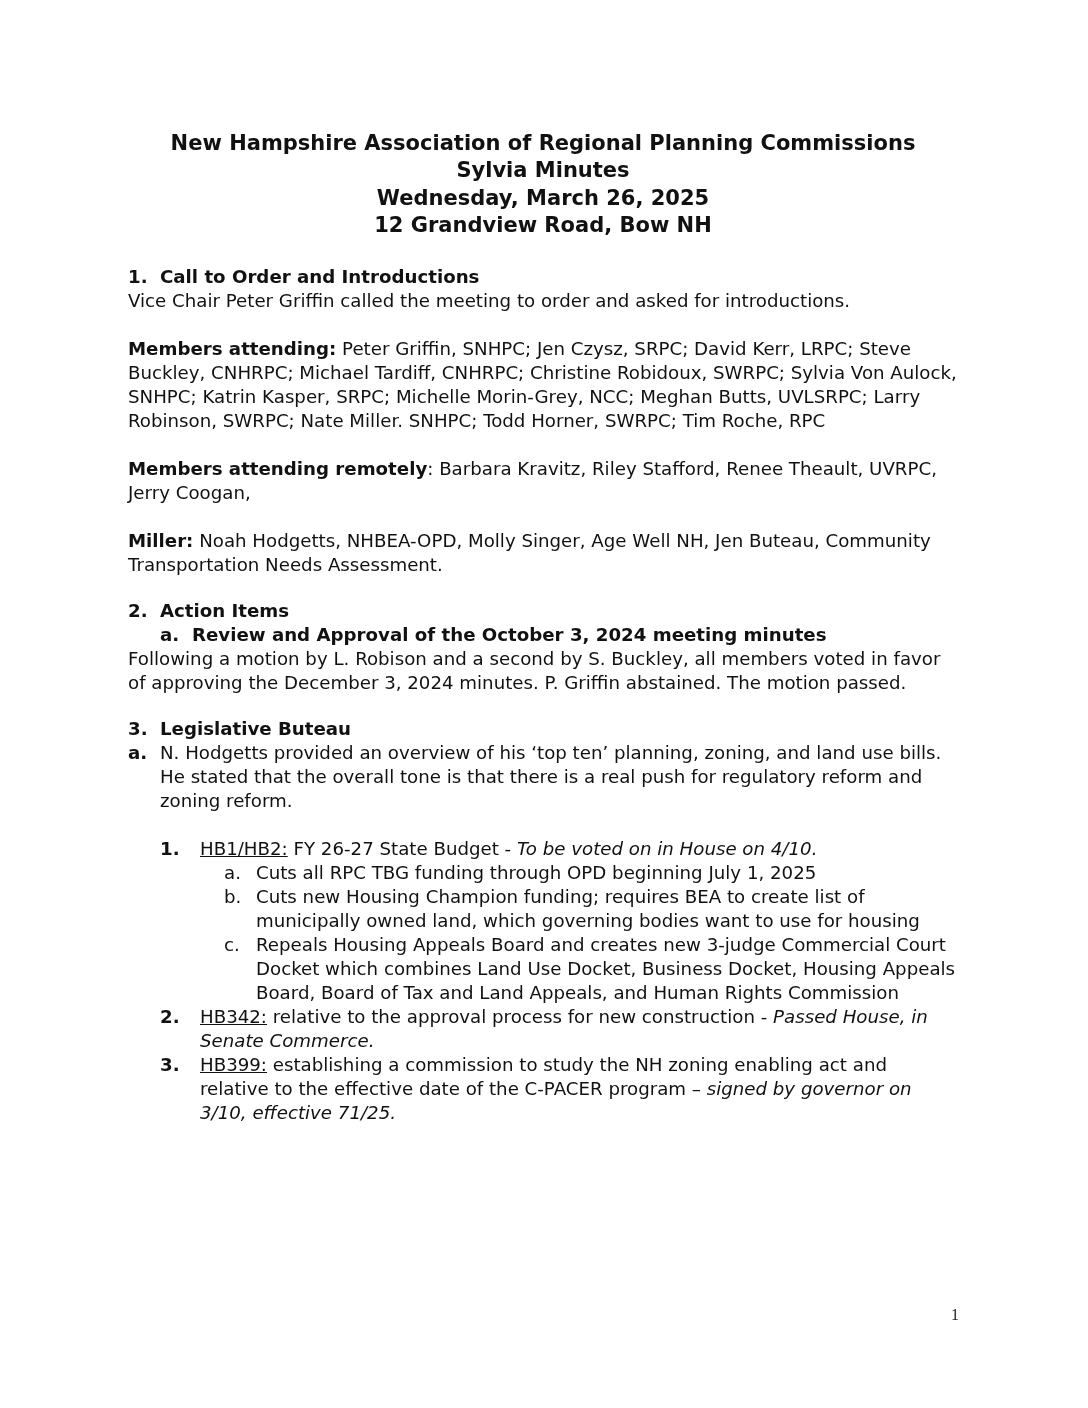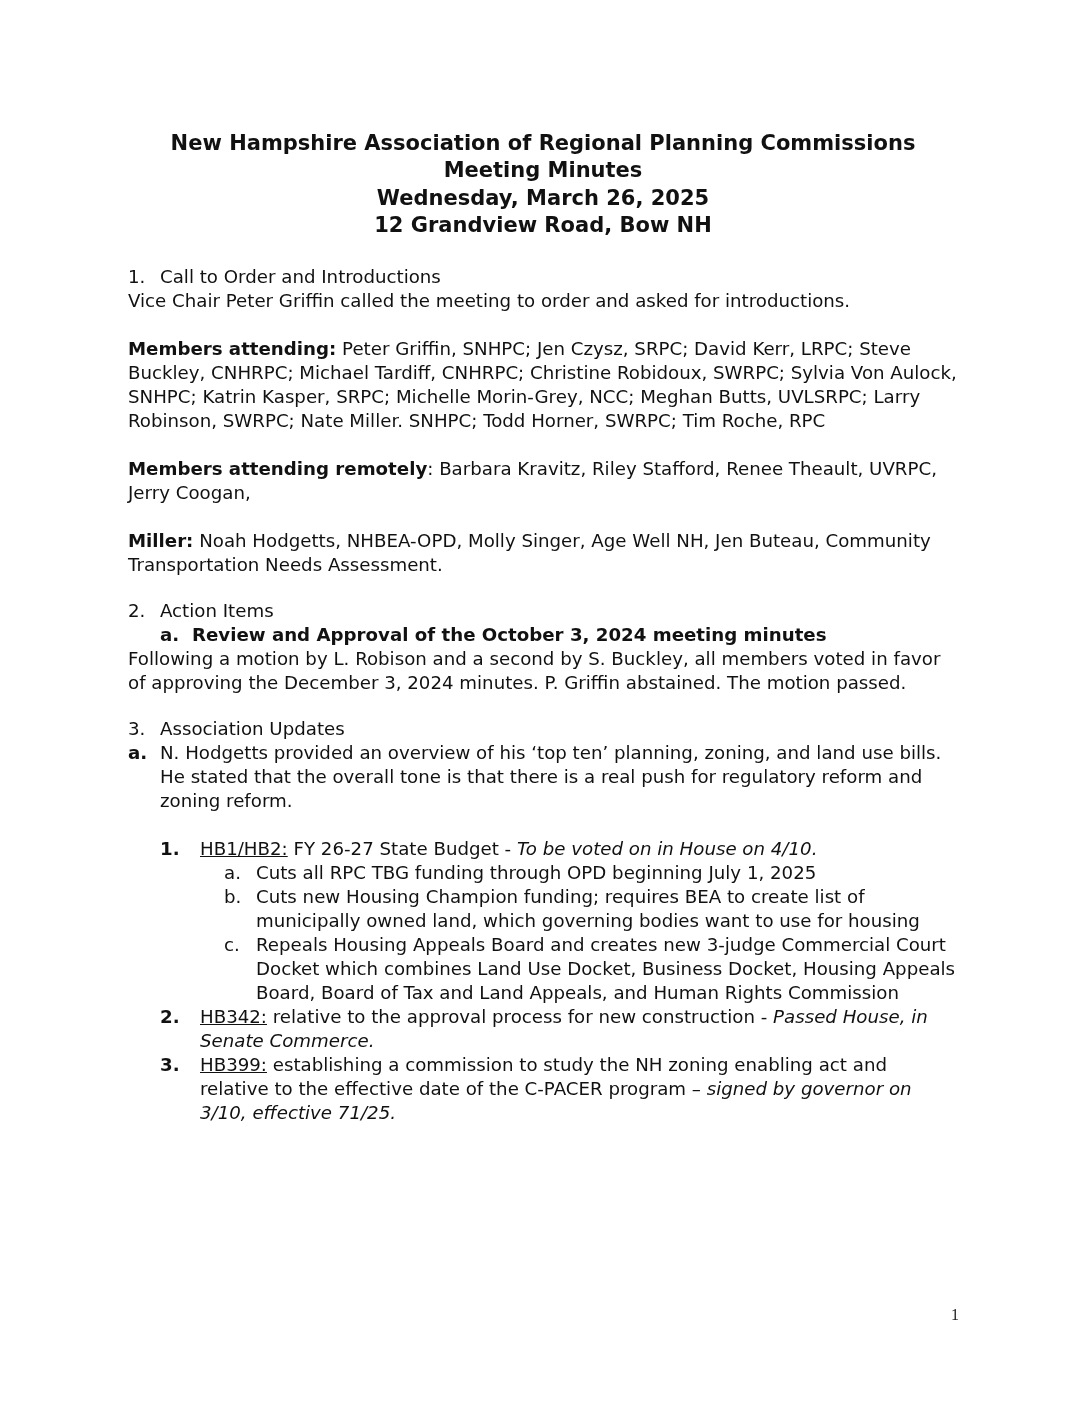--- a/index.html
+++ b/index.html
@@ -4,21 +4,21 @@
   <style>
     html, body { margin: 0; padding: 0; background: #ffffff; }
     body {
       width: 1088px; height: 1408px; position: relative; overflow: hidden;
       font-family: "DejaVu Sans", sans-serif; color: #111; font-size: 18.2px;
     }
     .page { position: absolute; left: 128px; top: 130px; width: 830px; }
     .header { text-align: center; font-weight: bold; font-size: 21px; line-height: 27.4px; margin-left: 0; }
     .header div { white-space: nowrap; }
     p { margin: 0; line-height: 24px; }
-    .sec-title { font-weight: normal; margin-top: 22px; line-height: 24px; }
+    .sec-title { font-weight: bold; margin-top: 22px; line-height: 24px; }
     .sec-title .num { display: inline-block; width: 32px; }
     .gap { height: 24px; }
     .bold { font-weight: bold; }
     .sub-title { font-weight: bold; padding-left: 32px; line-height: 24px; }
     .sub-title .num { display: inline-block; width: 32px; }
     .item-a { position: relative; padding-left: 32px; line-height: 24px; }
     .item-a .num { position: absolute; left: 0; top: 0; font-weight: bold; }
     .bills { margin-top: 24px; }
     .bill { position: relative; padding-left: 72px; line-height: 24px; }
     .bill .num { position: absolute; left: 32px; top: 0; font-weight: bold; }
@@ -27,21 +27,21 @@
     .subitem { position: relative; padding-left: 128px; line-height: 24px; }
     .subitem .num { position: absolute; left: 96px; top: 0; }
     .page-num { position: absolute; left: 951px; top: 1306px; font-family: "Liberation Serif", serif; font-size: 16px; color: #222; }
   </style>
 </head>
 <body>
 
 <div class="page">
   <div class="header">
     <div>New Hampshire Association of Regional Planning Commissions</div>
-    <div>Meeting Minutes</div>
+    <div>Sylvia Minutes</div>
     <div>Wednesday, March 26, 2025</div>
     <div>12 Grandview Road, Bow NH</div>
   </div>
 
   <div class="sec-title" style="margin-top:25px;">
     <span class="num">1.</span><span>Call to Order and Introductions</span>
   </div>
   <p>Vice Chair Peter Griffin called the meeting to order and asked for introductions.</p>
   <div class="gap"></div>
   <p><span class="bold">Members attending:</span><span> Peter Griffin, SNHPC; Jen Czysz, SRPC; David Kerr, LRPC; Steve Buckley, CNHRPC; Michael Tardiff, CNHRPC; Christine Robidoux, SWRPC; Sylvia Von Aulock, SNHPC; Katrin Kasper, SRPC; Michelle Morin-Grey, NCC; Meghan Butts, UVLSRPC; Larry Robinson, SWRPC; Nate Miller. SNHPC; Todd Horner, SWRPC; Tim Roche, RPC</span></p>
@@ -52,21 +52,21 @@
 
   <div class="sec-title">
     <span class="num">2.</span><span>Action Items</span>
   </div>
   <div class="sub-title">
     <span class="num">a.</span><span>Review and Approval of the October 3, 2024 meeting minutes</span>
   </div>
   <p>Following a motion by L. Robison and a second by S. Buckley, all members voted in favor of approving the December 3, 2024 minutes. P. Griffin abstained. The motion passed.</p>
 
   <div class="sec-title">
-    <span class="num">3.</span><span>Association Updates</span>
+    <span class="num">3.</span><span>Legislative Buteau</span>
   </div>
   <div class="item-a">
     <span class="num">a.</span>
     <span>N. Hodgetts provided an overview of his ‘top ten’ planning, zoning, and land use bills. He stated that the overall tone is that there is a real push for regulatory reform and zoning reform.</span>
   </div>
 
   <div class="bills">
     <div class="bill">
       <span class="num">1.</span>
       <span class="code">HB1/HB2:</span><span> FY 26-27 State Budget - </span><i>To be voted on in House on 4/10.</i>

